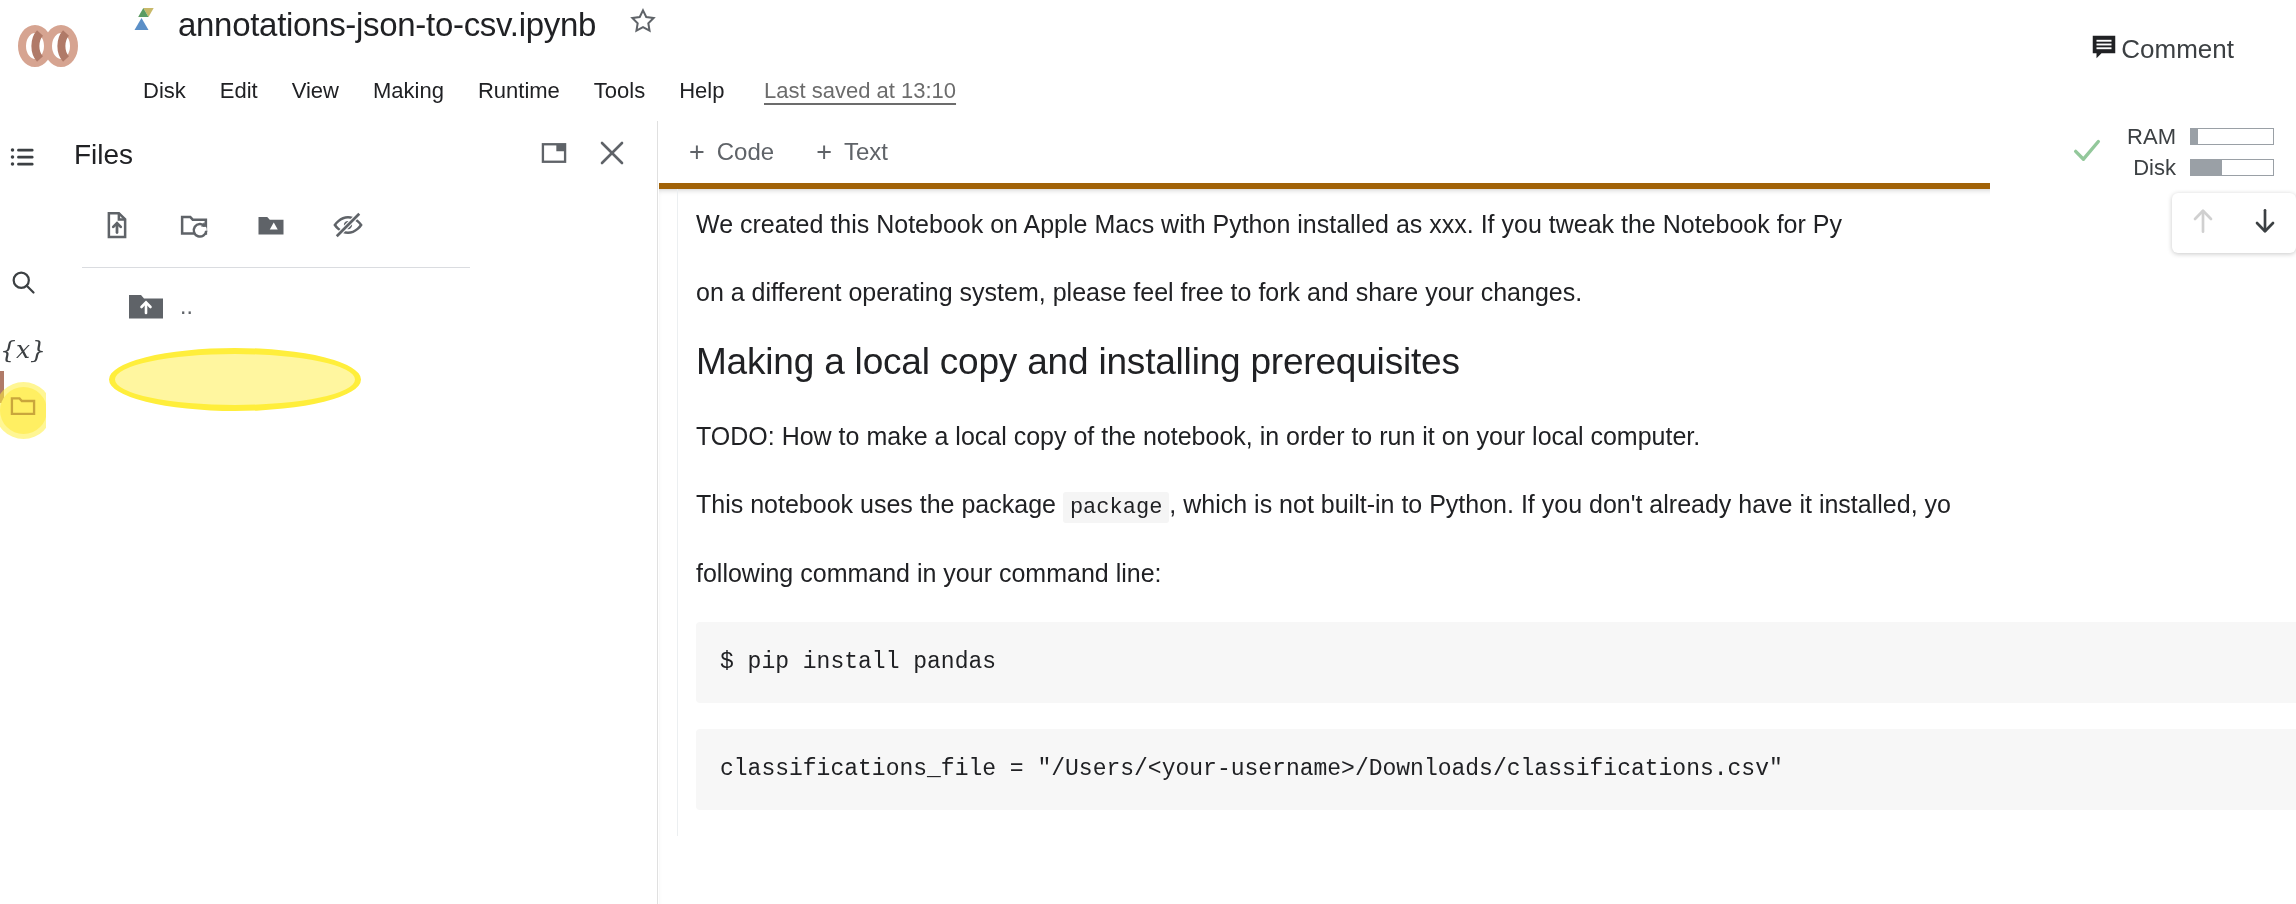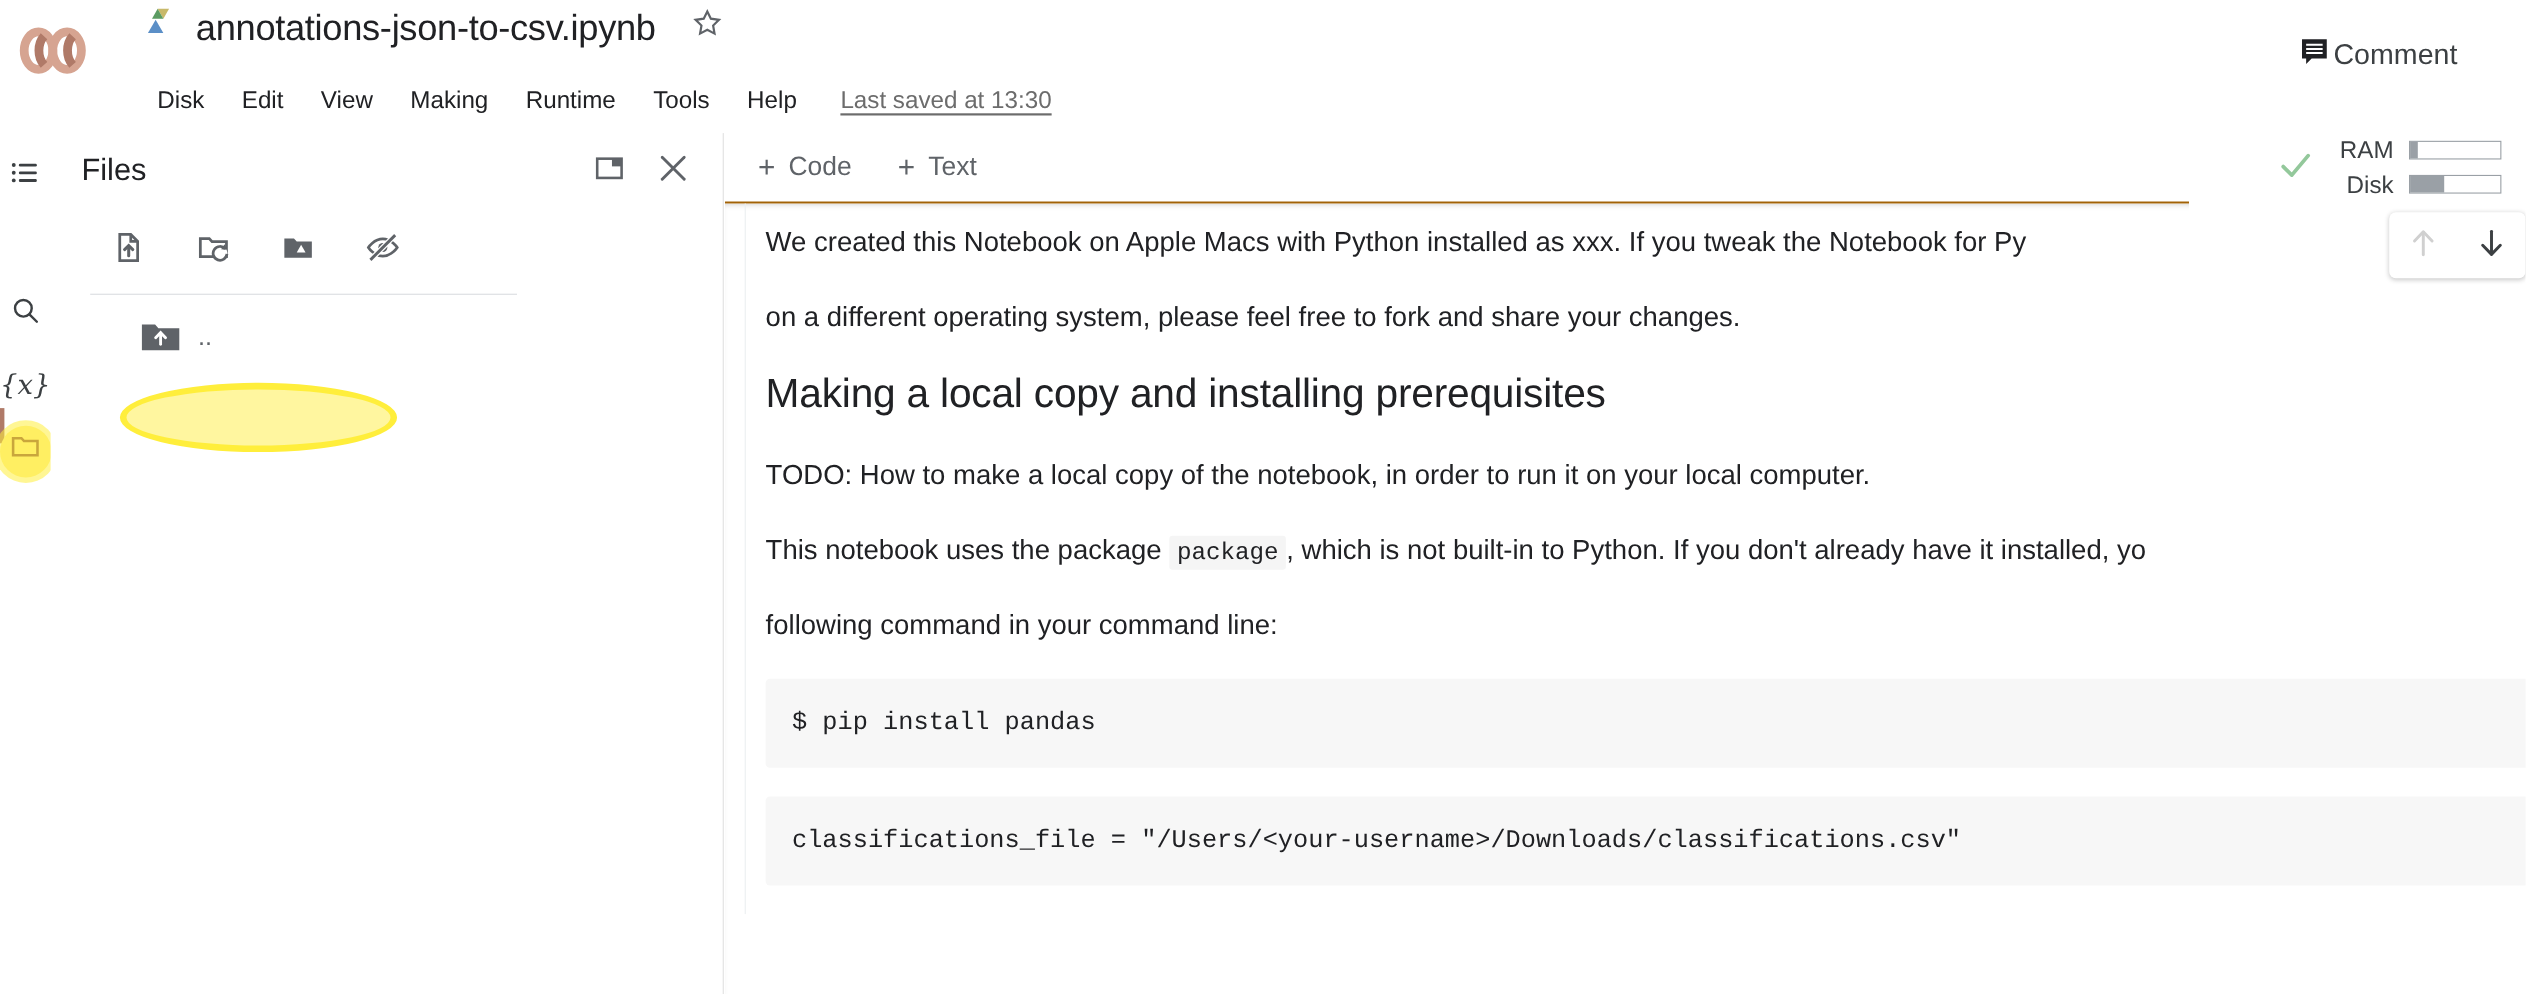--- a/index.html
+++ b/index.html
@@ -347,21 +347,21 @@
     background: #9aa0a6;
   }
 
   .nb-scroll {
     position: absolute;
     left: 0;
     top: 62px;
     width: 1331px;
     height: 721px;
     background: #fff;
-    border-top: 2px solid #a16207;
+    border-top: 6px solid #a16207;
     box-shadow: inset 2px 6px 6px -6px rgba(0,0,0,0.25);
   }
 
   .cell-body {
     position: absolute;
     left: 18px;
     top: 0;
     width: 1680px;
     border-left: 1px solid #eceff1;
     padding: 16px 0 0 18px;
@@ -474,21 +474,21 @@
   <div class="menubar">
     <div class="menu-item">Disk</div>
     <div class="menu-item">Edit</div>
     <div class="menu-item">View</div>
     <div class="menu-item">Making</div>
     <div class="menu-item">Runtime</div>
     <div class="menu-item">Tools</div>
     <div class="menu-item">Help</div>
   </div>
 
-  <div class="last-saved">Last saved at 13:30</div>
+  <div class="last-saved">Last saved at 13:10</div>
 
   <div class="comment-btn">
     <span>
       <svg viewBox="0 0 24 24" width="30" height="30">
         <path d="M3 3 h18 v14 h-11 l-4 4 v-4 h-3 z" fill="#202124"></path>
         <g stroke="#ffffff" stroke-width="1.5">
           <line x1="6" y1="7" x2="18" y2="7"></line>
           <line x1="6" y1="10" x2="18" y2="10"></line>
           <line x1="6" y1="13" x2="18" y2="13"></line>
         </g>

